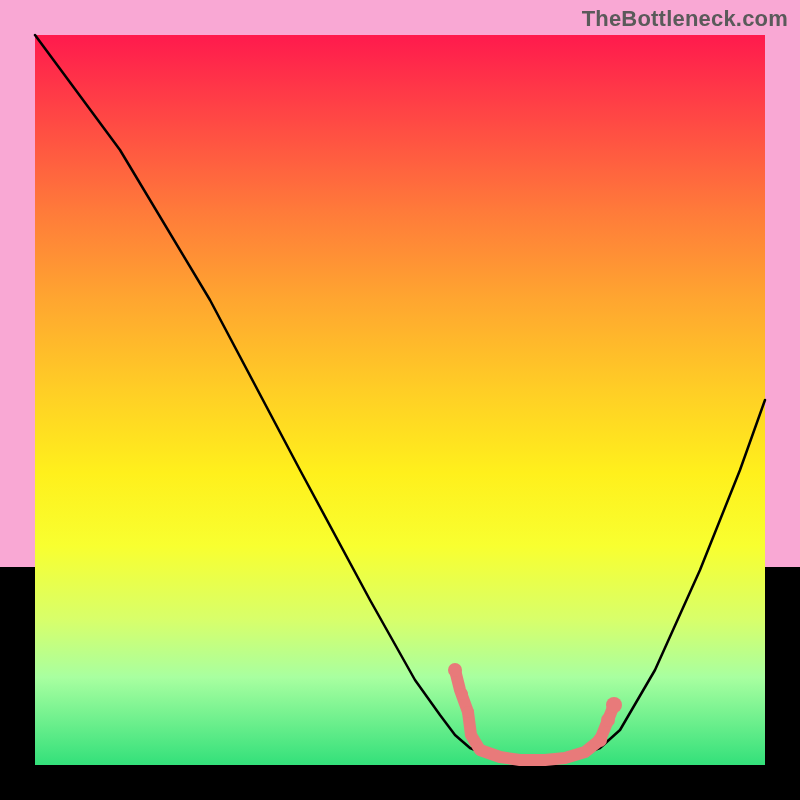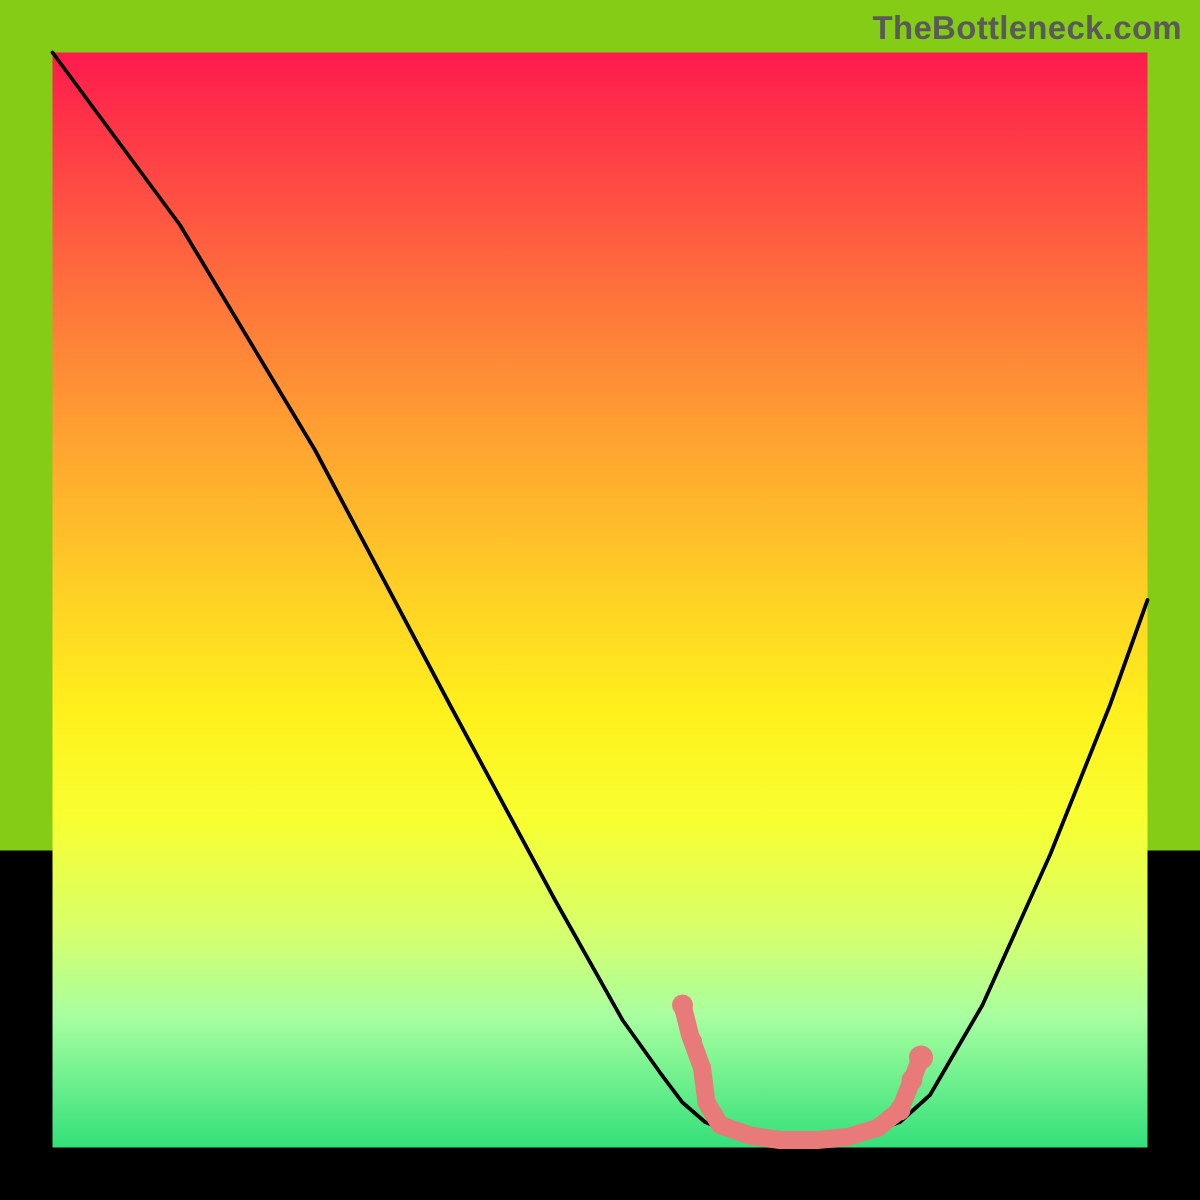--- a/index.html
+++ b/index.html
@@ -9,21 +9,21 @@
     height: 800px;
     background: #000;
     overflow: hidden;
   }
   .frame {
     position: absolute;
     left: 0;
     top: 0;
     width: 800px;
     height: 567px;
-    background: #84cc16;
+    background: #f9a8d4;
   }
   .plot {
     position: absolute;
     left: 35px;
     top: 35px;
     width: 730px;
     height: 730px;
     background: linear-gradient(
       to bottom,
       #ff1a4d 0%,

